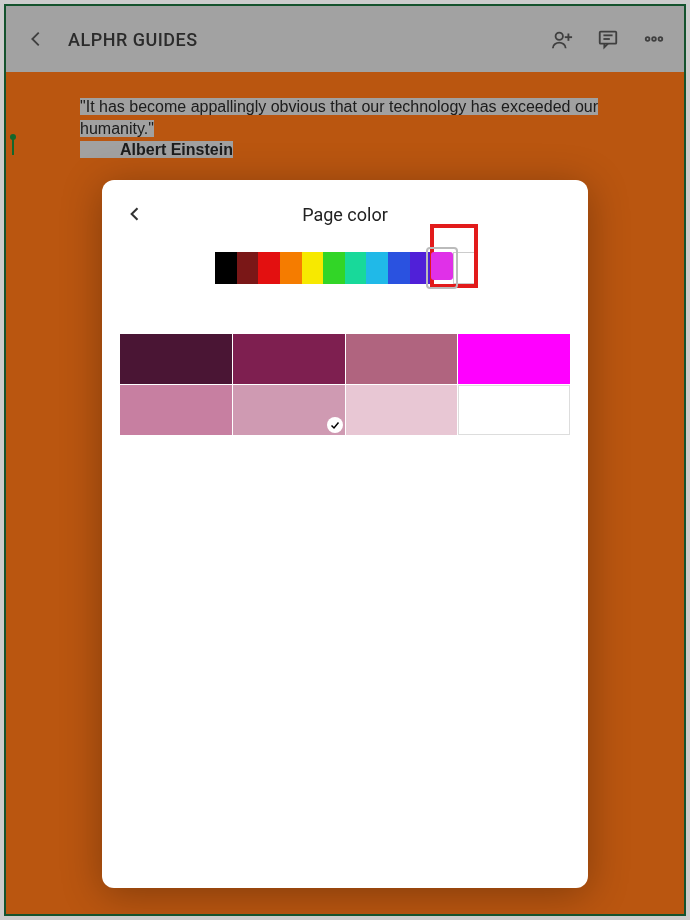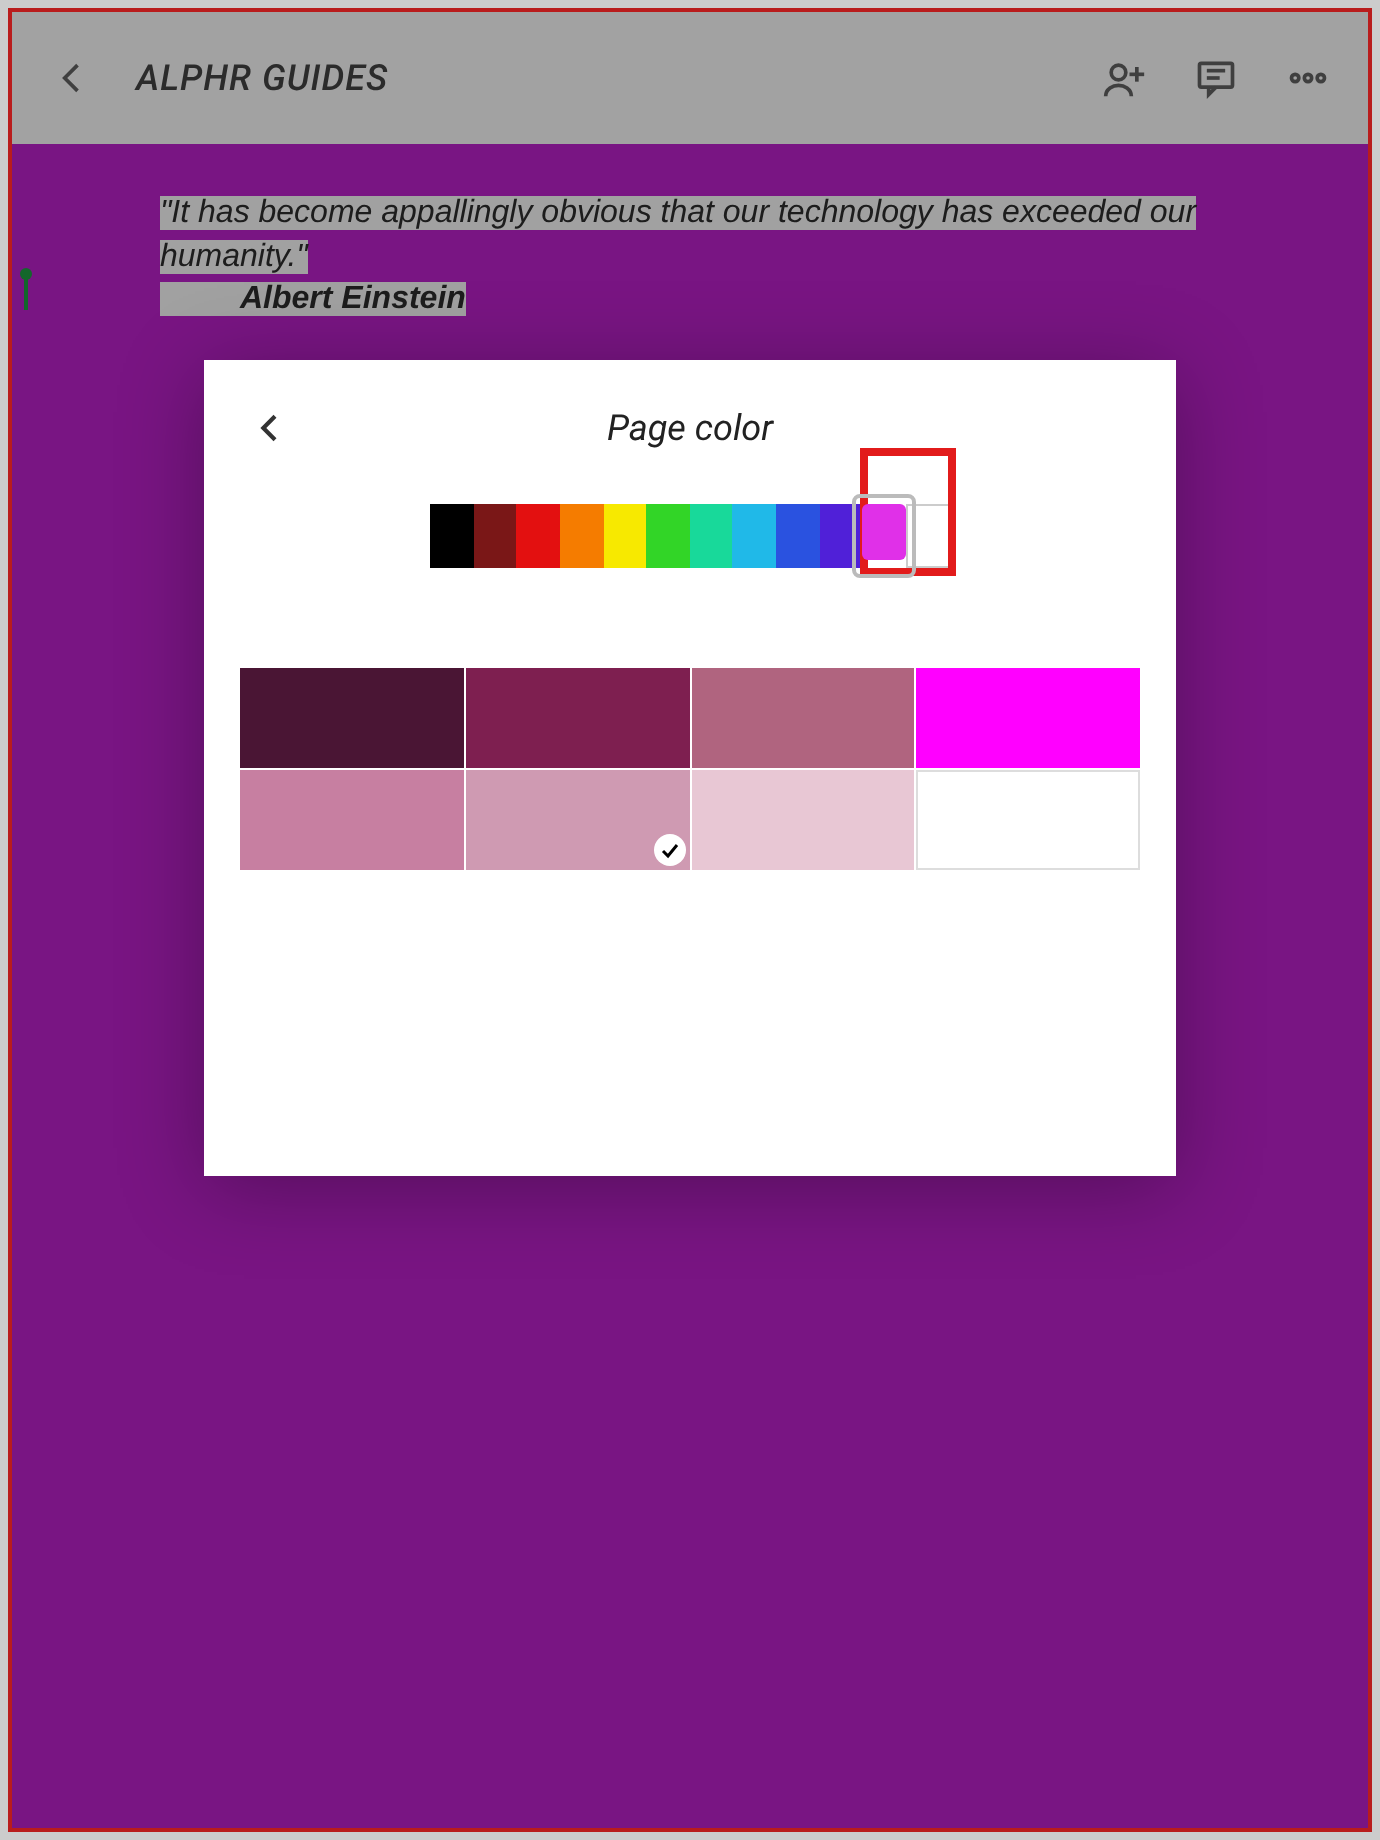--- a/index.html
+++ b/index.html
@@ -2,24 +2,23 @@
 <html><head>
 <meta charset="utf-8">
 <style>
   * { box-sizing: border-box; margin: 0; padding: 0; }
   html, body { width: 690px; height: 920px; overflow: hidden; font-family: Roboto, Arial, sans-serif; }
   body { background: #ccc; position: relative; }
 
   .frame {
     position: absolute;
     top: 4px; left: 4px; right: 4px; bottom: 4px;
-    background: #a21caf;
-    border: 2px solid #b91c1c;
+    background: #f97316;
+    border: 2px solid #14532d;
     overflow: hidden;
-    font-style: italic;
   }
 
   .topbar {
     height: 66px;
     background: #d8d8d8;
     display: flex;
     align-items: center;
     padding: 0 16px;
     gap: 18px;
     color: #555;
@@ -63,23 +62,23 @@
     position: absolute;
     inset: 0;
     background: rgba(0,0,0,0.25);
     display: flex;
     justify-content: center;
     align-items: flex-start;
     padding-top: 174px;
   }
   .sheet {
     width: 486px;
-    height: 408px;
+    height: 708px;
     background: #fff;
-    border-radius: 0;
+    border-radius: 12px;
     box-shadow: 0 6px 40px rgba(0,0,0,0.3);
     padding: 18px 10px;
     position: relative;
   }
   .sheet-header {
     display: flex;
     align-items: center;
     height: 32px;
     margin-bottom: 22px;
   }

